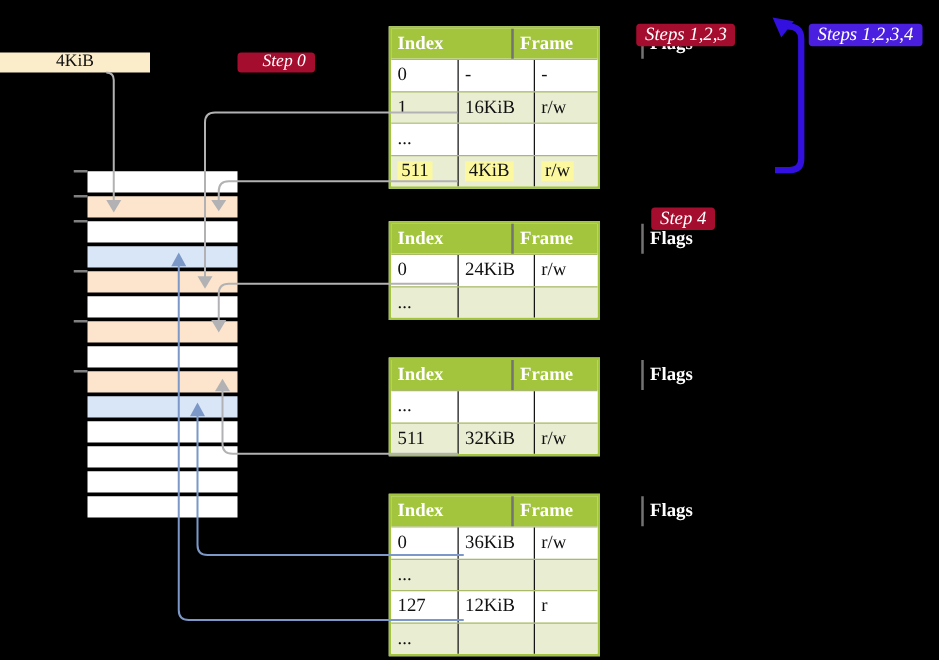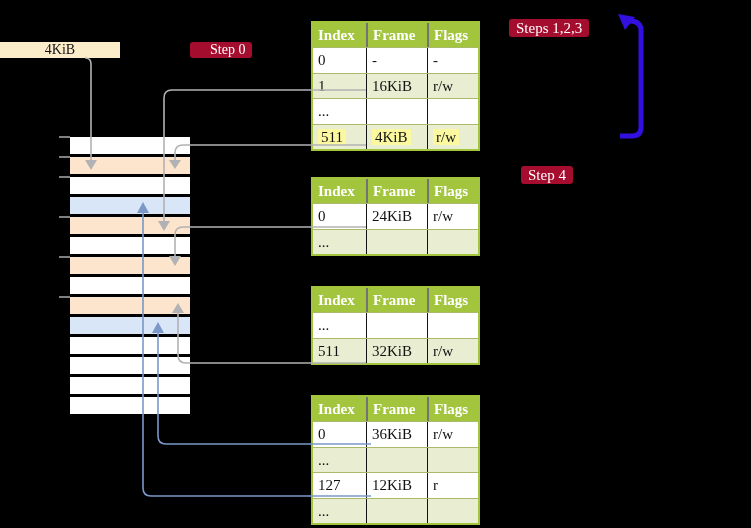--- a/index.html
+++ b/index.html
@@ -15,36 +15,36 @@
 
   
   .label-box{position:absolute;left:0;top:42px;width:120px;height:16px;
              background:var(--label-box-wheat);color:#111;font-size:14px;
              line-height:16px;text-align:center;}
 
   
   .ptable{position:absolute;left:311px;width:169px;box-sizing:border-box;
           border:2px solid var(--table-border-green);background:#fff;}
   .trow{display:grid;grid-template-columns:53px 61px 51px;}
-  .thead{background:var(--table-header-green);height:24px;line-height:24px;}
+  .thead{background:var(--table-header-green);height:24px;line-height:24px;gap:43px;}
   .thead .cell{color:#fff;font-weight:bold;font-size:15px;
                border-left:2px solid #737373;}
   .thead .cell:first-child{border-left:none;}
   .tbody-row{height:25.5px;line-height:24px;box-sizing:border-box;
              border-top:1px solid var(--row-divider-green);background:#fff;}
   .tbody-row.shaded{background:var(--row-light-green);}
   .tbody-row .cell{border-left:1px solid #141414;height:100%;}
   .tbody-row .cell:first-child{border-left:none;}
   .cell{box-sizing:border-box;padding-left:5px;font-size:15px;color:#111;
         overflow:hidden;white-space:nowrap;}
   .hl{background:var(--highlight-yellow);padding:0 3px;}
 
   
   .badge{position:absolute;color:#fff;border-radius:3px;padding:0 7px;
-         font-size:15px;height:18px;line-height:18px;white-space:nowrap;}
+         font-size:15px;height:18px;line-height:18px;white-space:nowrap;font-style:italic;}
   .badge.red{background:var(--badge-red);}
   .badge.blue{background:var(--badge-blue);}
   .badge.small{font-size:14px;height:16px;line-height:16px;}
 
   
   #overlay{position:absolute;left:0;top:0;pointer-events:none;}
   .g-gray{stroke:var(--arrow-gray);stroke-width:1.6;fill:none;}
   .g-gray-fill{fill:var(--arrow-gray);stroke:none;}
   .g-bluethin{stroke:var(--arrow-blue-thin);stroke-width:1.6;fill:none;}
   .g-bluethin-fill{fill:var(--arrow-blue-thin);stroke:none;}
@@ -202,15 +202,16 @@
     </g>
 
     <g>
       <path class="g-bigblue" d="M620,136 L632,136 Q641,136 641,127 L641,31 Q641,21 630,21 L628,21"></path>
       <polygon class="g-bigblue-fill" points="618,14 635,17 625,30"></polygon>
     </g>
   </svg>
 
   <div class="badge red small" style="left:190px;top:42px;padding-left:20px;">Step 0</div>
   <div class="badge red" style="left:509px;top:19px;">Steps 1,2,3</div>
+  <div class="badge blue" style="left:647px;top:19px;">Steps 1,2,3,4</div>
   <div class="badge red" style="left:521px;top:166px;">Step 4</div>
 
 </div>
 
 </body></html>

